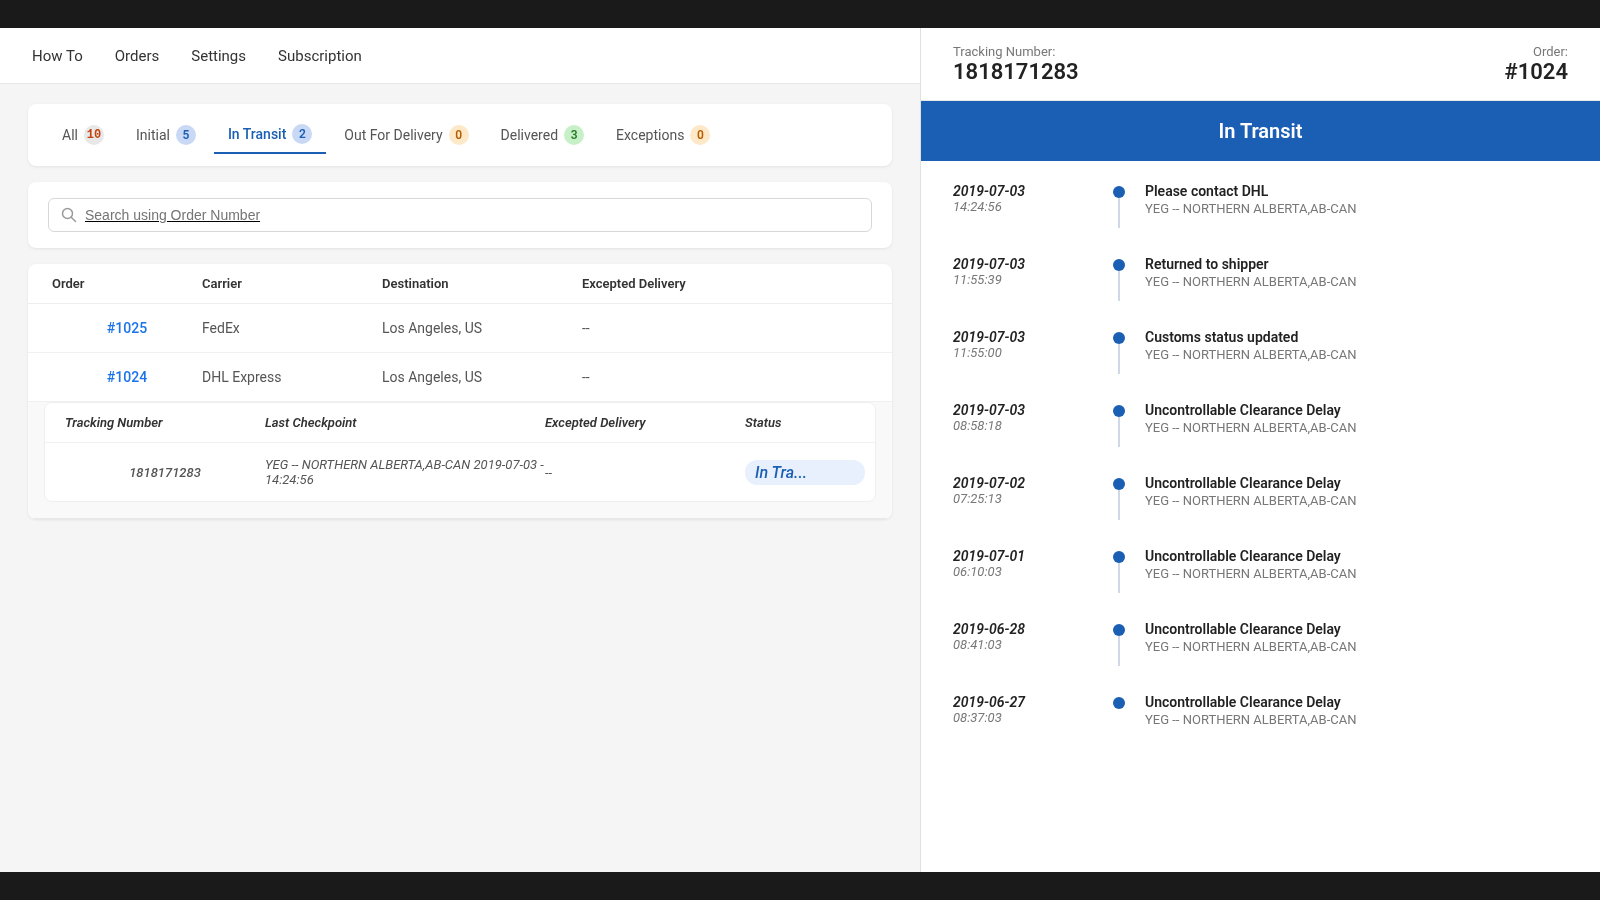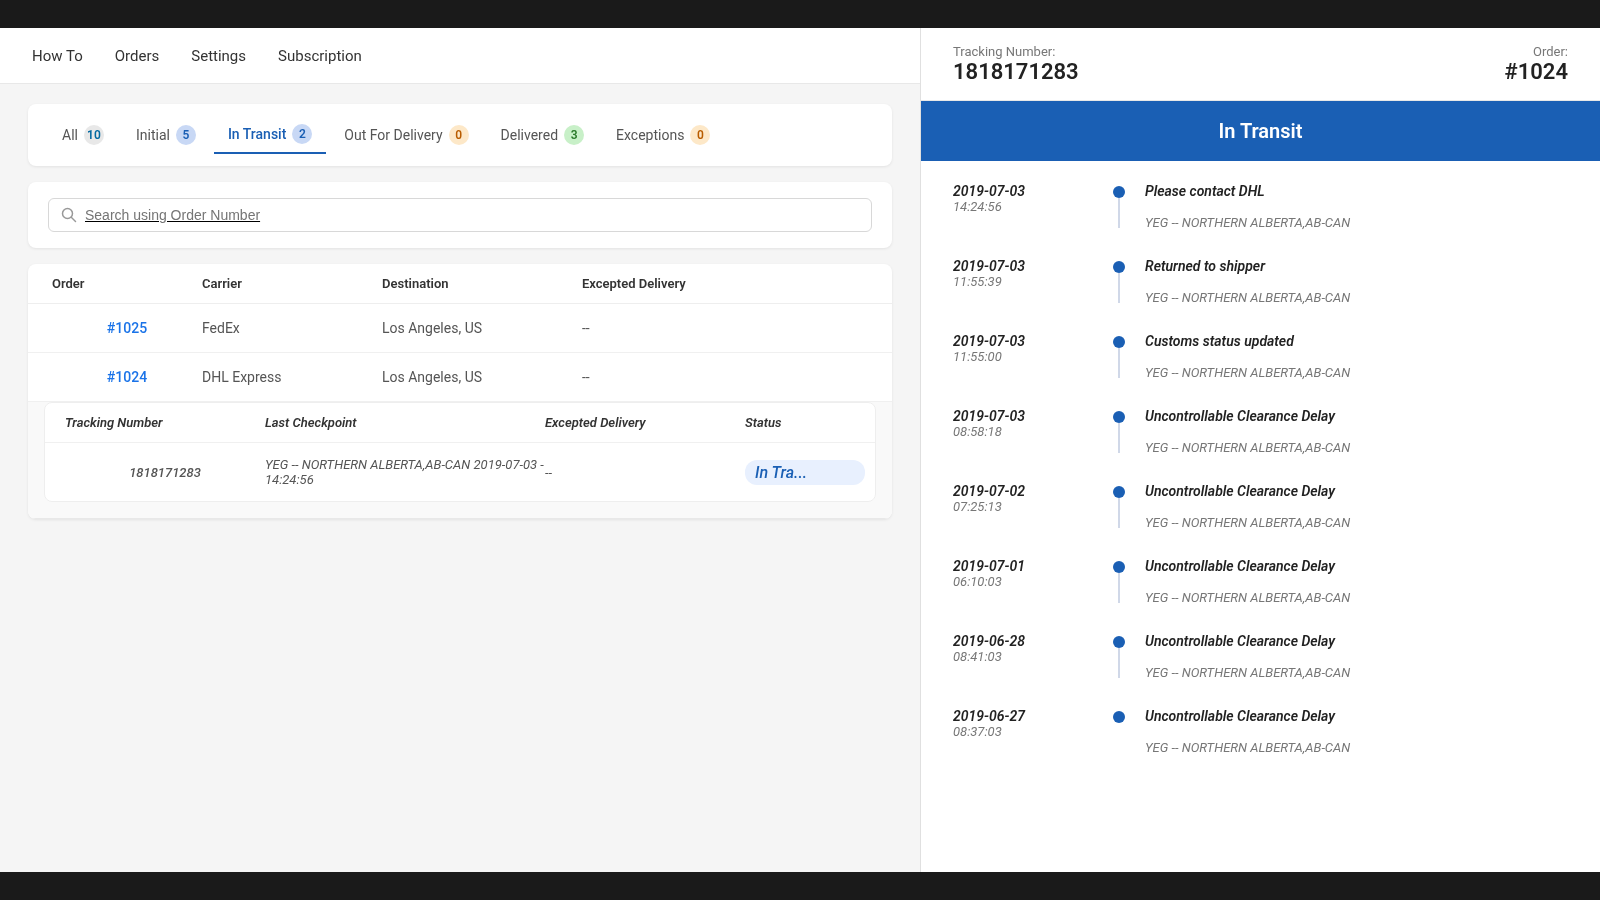--- a/index.html
+++ b/index.html
@@ -79,21 +79,21 @@
     .tab-badge {
       display: inline-flex;
       align-items: center;
       justify-content: center;
       width: 20px;
       height: 20px;
       border-radius: 50%;
       font-size: 12px;
       font-weight: 600;
     }
-    .badge-gray { background: #e8e8e8; color: #0369a1; }
+    .badge-gray { background: #e8e8e8; color: #c2410c; font-family: Liberation Mono, monospace; }
     .badge-blue { background: #c8d8f5; color: #1a5fb4; }
     .badge-green { background: #c8f0c8; color: #2a7a2a; }
     .badge-orange { background: #fde8c8; color: #b85c00; }
     .search-container {
       background: #fff;
       border-radius: 8px;
       padding: 16px 20px;
       margin-bottom: 16px;
       box-shadow: 0 1px 3px rgba(0,0,0,0.08);
     }
@@ -279,31 +279,30 @@
       z-index: 1;
     }
     .timeline-line {
       width: 2px;
       background: #d0d8e8;
       flex: 1;
       min-height: 30px;
     }
     .timeline-right {
       flex: 1;
-      font-style: italic;
     }
     .timeline-event {
       font-size: 14px;
       font-weight: 600;
       color: #222;
     }
     .timeline-location {
       font-size: 13px;
       color: #777;
-      margin-top: 16px;
+      margin-top: 2px;
     }
     .bottom-bar {
       background: #1a1a1a;
       height: 28px;
     }
   </style>
 </head>
 <body>
 
 <div class="top-bar"></div>

